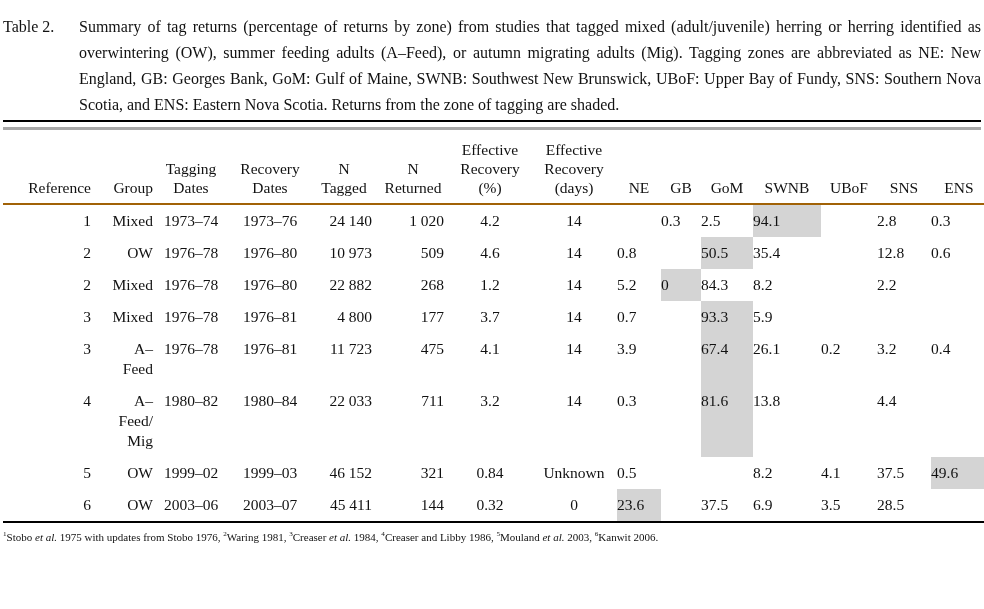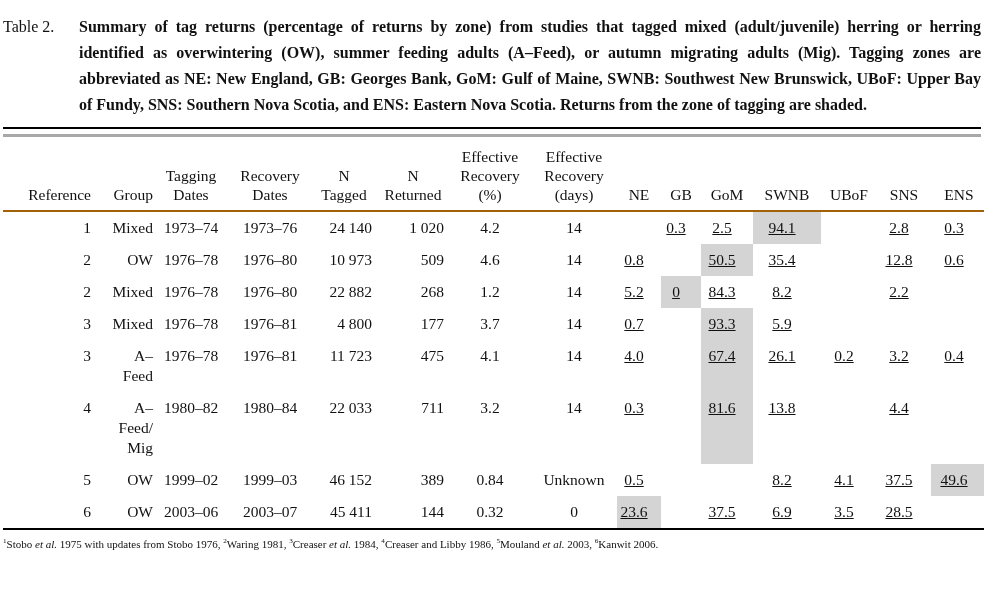--- a/index.html
+++ b/index.html
@@ -16,29 +16,28 @@
     box-sizing: border-box;
     width: 984px;
     height: 609px;
     padding: 14px 3px 0 3px;
   }
   
   .caption {
     display: flex;
     font-size: 16px;
     line-height: 1.62;
-    margin-bottom: 9px;
+    margin-bottom: 2px;
   }
   .cap-label {
     flex: 0 0 76px;
   }
   .cap-text {
     flex: 1 1 auto;
     text-align: justify;
-    font-weight: bold;
   }
   
   .rule-black {
     height: 2px;
     background: #000000;
   }
   .rule-gray {
     height: 3px;
     background: #a8a8a8;
     margin-top: 5px;
@@ -63,21 +62,21 @@
   td {
     vertical-align: top;
     white-space: pre-line;
     line-height: 20px;
     padding: 6px 0 6px 0;
   }
   .al { text-align: right; }
   .al-ref { text-align: right; padding-left: 3px; }
   .ac { text-align: center; }
   .arn { text-align: right; padding-right: 5px; margin-top: 7px; }
-  .ar { text-align: center; padding-right: 10px; text-decoration: underline; }
+  .ar { text-align: left; padding-right: 10px; }
   .shaded { background: var(--shade, #d4d4d4); }
   
   .footnote {
     margin: 7px 0 0 0;
     font-size: 11px;
     line-height: 1.45;
   }
   .footnote sup {
     font-size: 0.65em;
     line-height: 0;
@@ -213,21 +212,21 @@
         <tr>
           <td class="al-ref">3</td>
           <td class="al">A–
 Feed</td>
           <td class="ac">1976–78</td>
           <td class="ac">1976–81</td>
           <td class="arn">11 723</td>
           <td class="arn">475</td>
           <td class="ac">4.1</td>
           <td class="ac">14</td>
-          <td class="ar">4.0</td>
+          <td class="ar">3.9</td>
           <td class="ar"></td>
           <td class="ar shaded">67.4</td>
           <td class="ar">26.1</td>
           <td class="ar">0.2</td>
           <td class="ar">3.2</td>
           <td class="ar">0.4</td>
         </tr>
         <tr>
           <td class="al-ref">4</td>
           <td class="al">A–
@@ -246,21 +245,21 @@
           <td class="ar"></td>
           <td class="ar">4.4</td>
           <td class="ar"></td>
         </tr>
         <tr>
           <td class="al-ref">5</td>
           <td class="al">OW</td>
           <td class="ac">1999–02</td>
           <td class="ac">1999–03</td>
           <td class="arn">46 152</td>
-          <td class="arn">389</td>
+          <td class="arn">321</td>
           <td class="ac">0.84</td>
           <td class="ac">Unknown</td>
           <td class="ar">0.5</td>
           <td class="ar"></td>
           <td class="ar"></td>
           <td class="ar">8.2</td>
           <td class="ar">4.1</td>
           <td class="ar">37.5</td>
           <td class="ar shaded">49.6</td>
         </tr>

